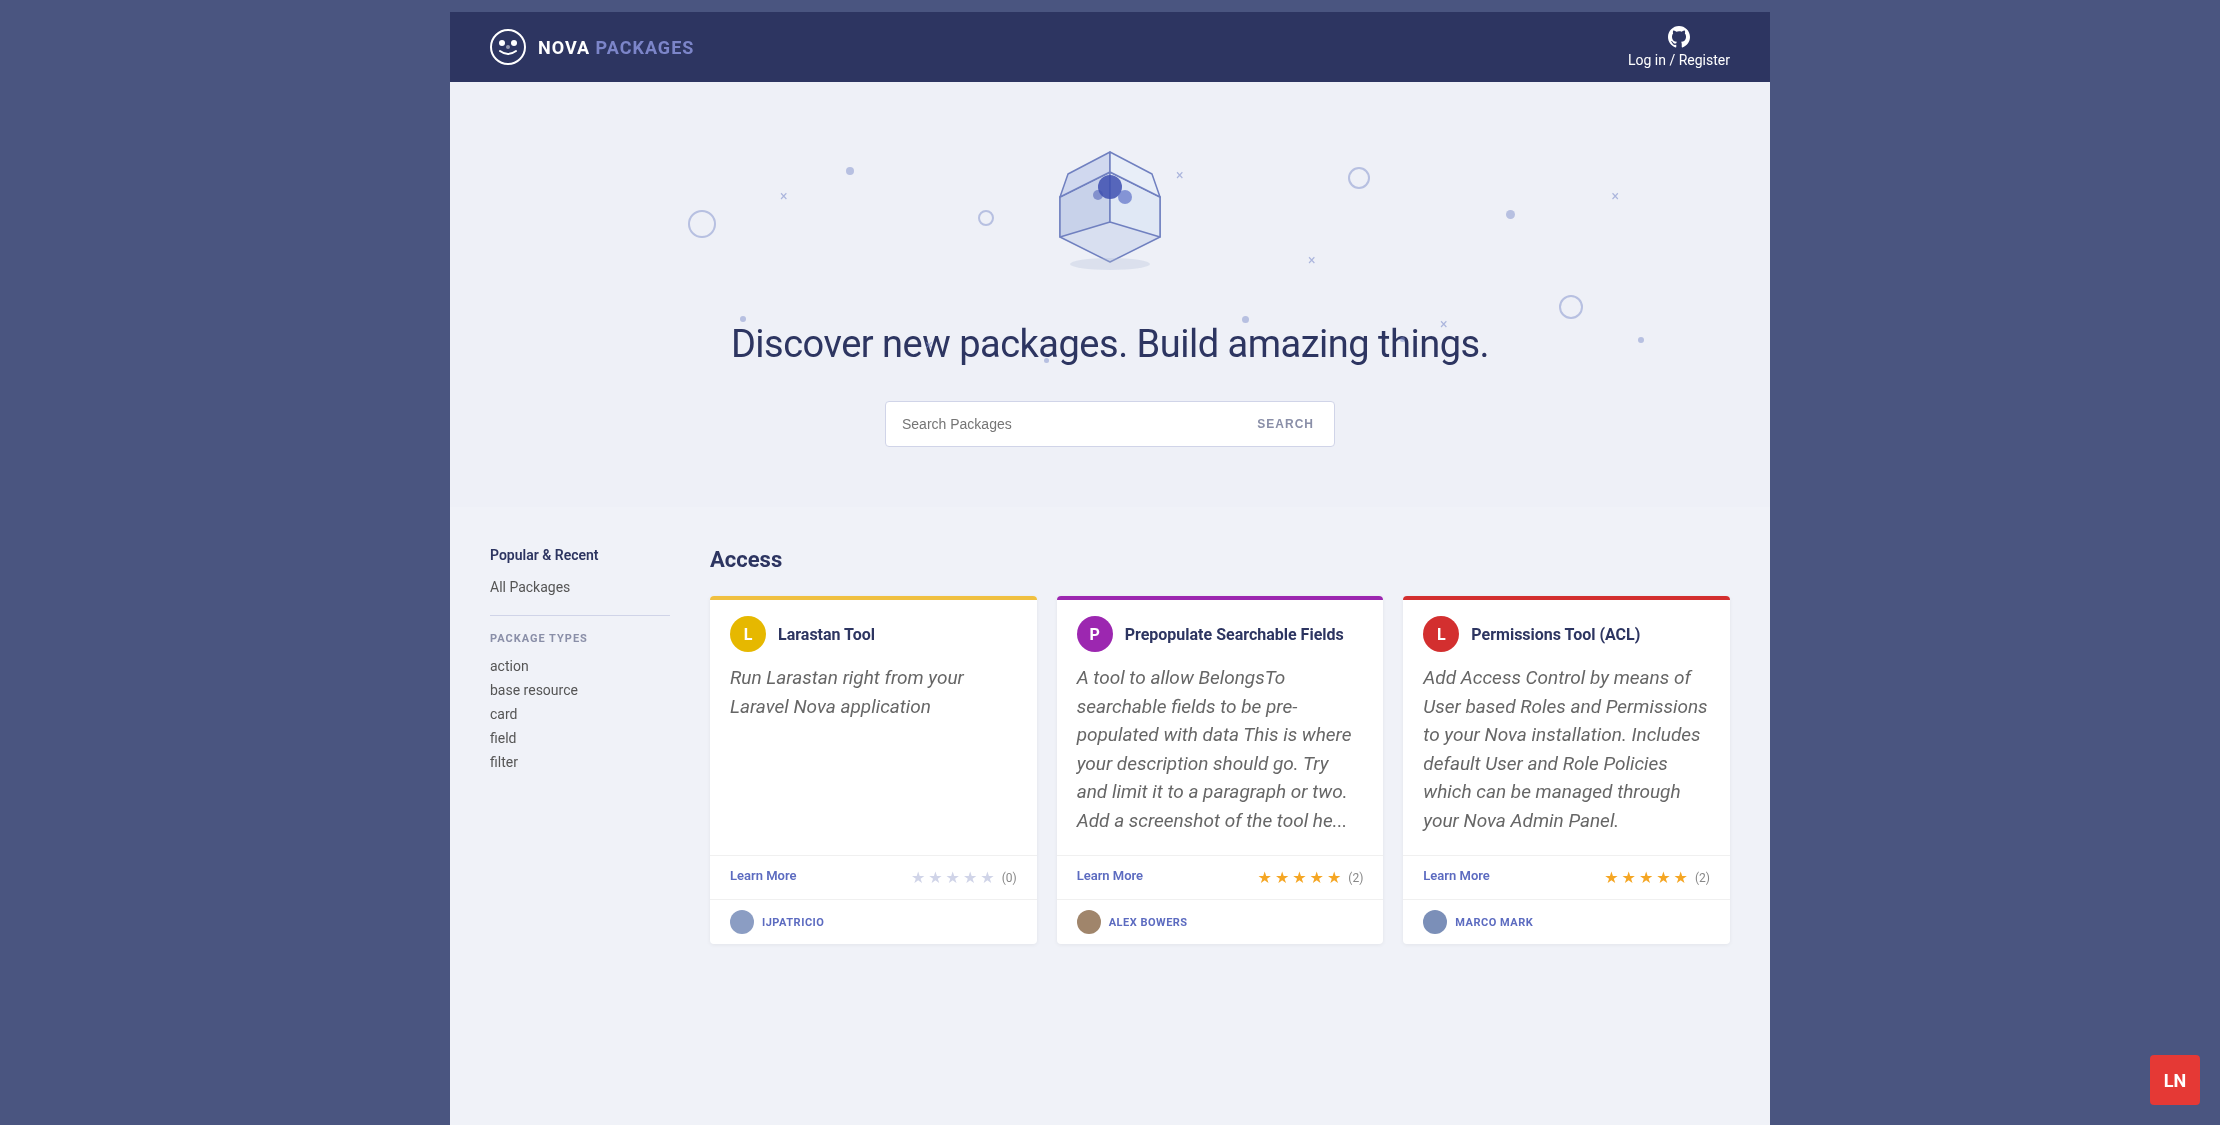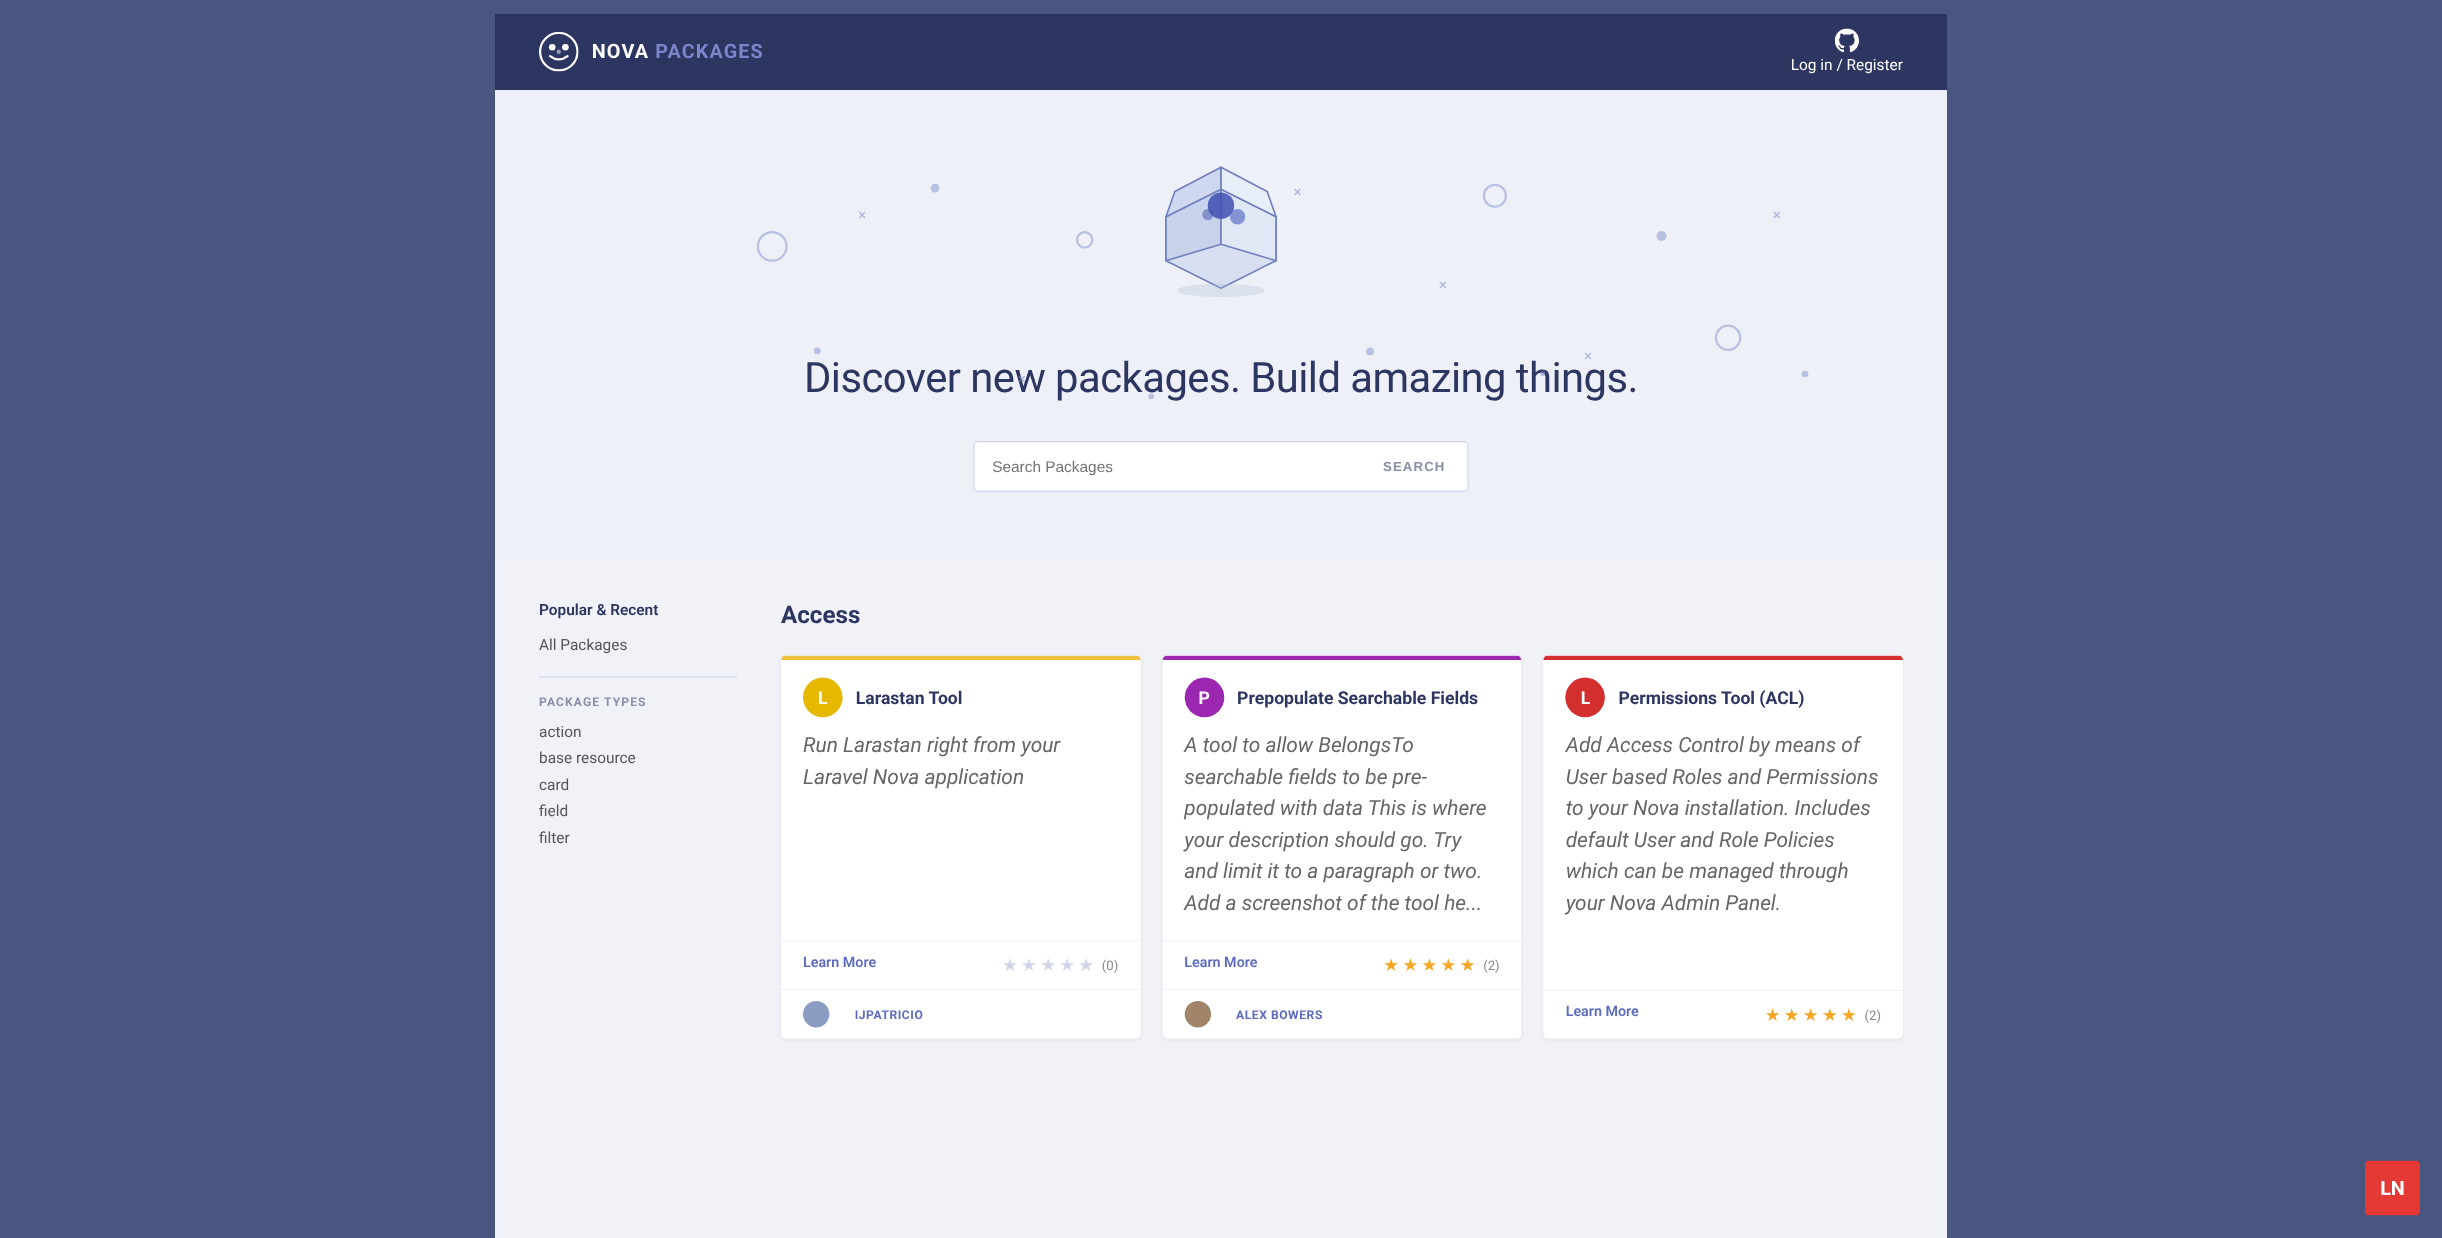--- a/index.html
+++ b/index.html
@@ -261,21 +261,21 @@
       font-size: 12px;
       color: #888;
       margin-left: 4px;
     }
 
     .card-author {
       padding: 10px 20px;
       border-top: 1px solid #f0f0f0;
       display: flex;
       align-items: center;
-      gap: 23px;
+      gap: 8px;
     }
     .author-avatar {
       width: 24px;
       height: 24px;
       border-radius: 50%;
       background: #ccc;
       overflow: hidden;
     }
     .author-name {
       font-size: 11px;
@@ -486,20 +486,24 @@
             <a href="#" class="learn-more-link">Learn More</a>
             <div class="stars">
               <span class="star-filled">★</span>
               <span class="star-filled">★</span>
               <span class="star-filled">★</span>
               <span class="star-filled">★</span>
               <span class="star-filled">★</span>
               <span class="rating-count">(2)</span>
             </div>
           </div>
+          <div class="card-author">
+            <div class="author-avatar" style="background:#7b8fb8;"></div>
+            <span class="author-name">MARCO MARK</span>
+          </div>
         </div>
 
       </div>
     </section>
   </div>
 </div>
 
 <div class="corner-badge">LN</div>
 
 </body></html>

